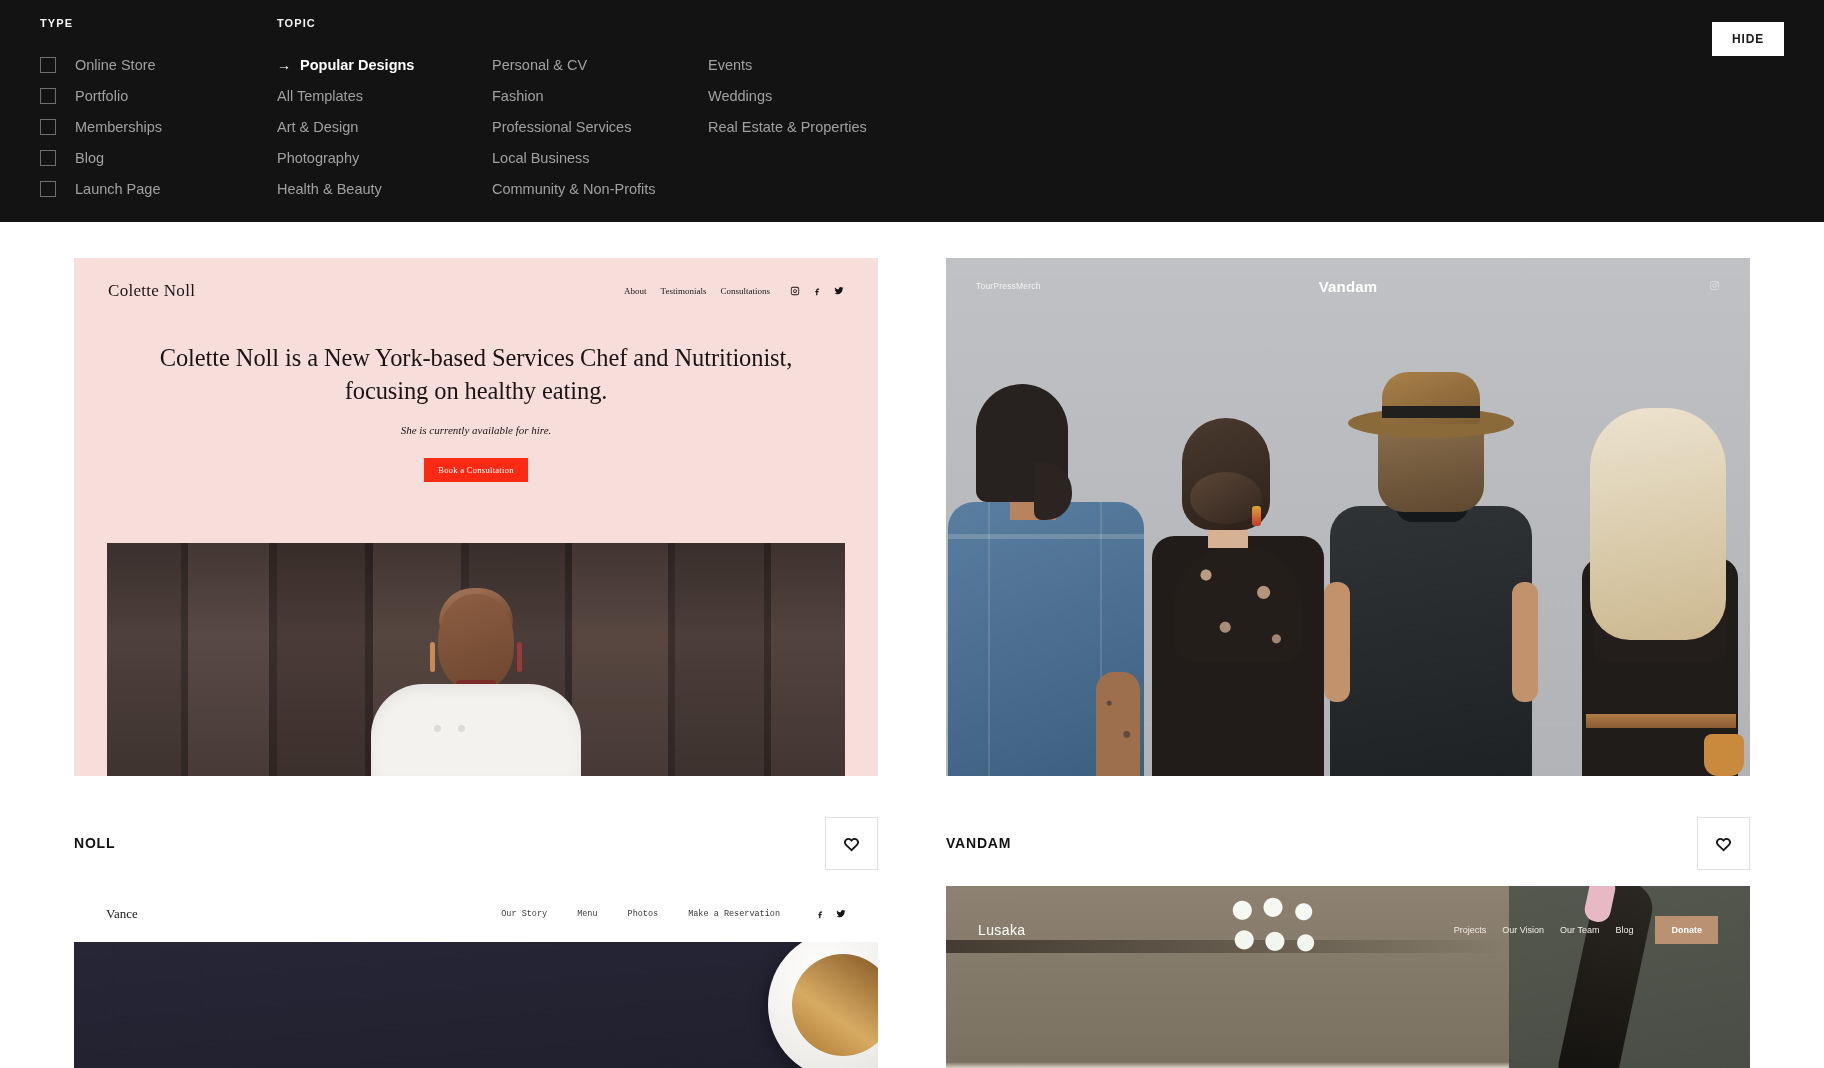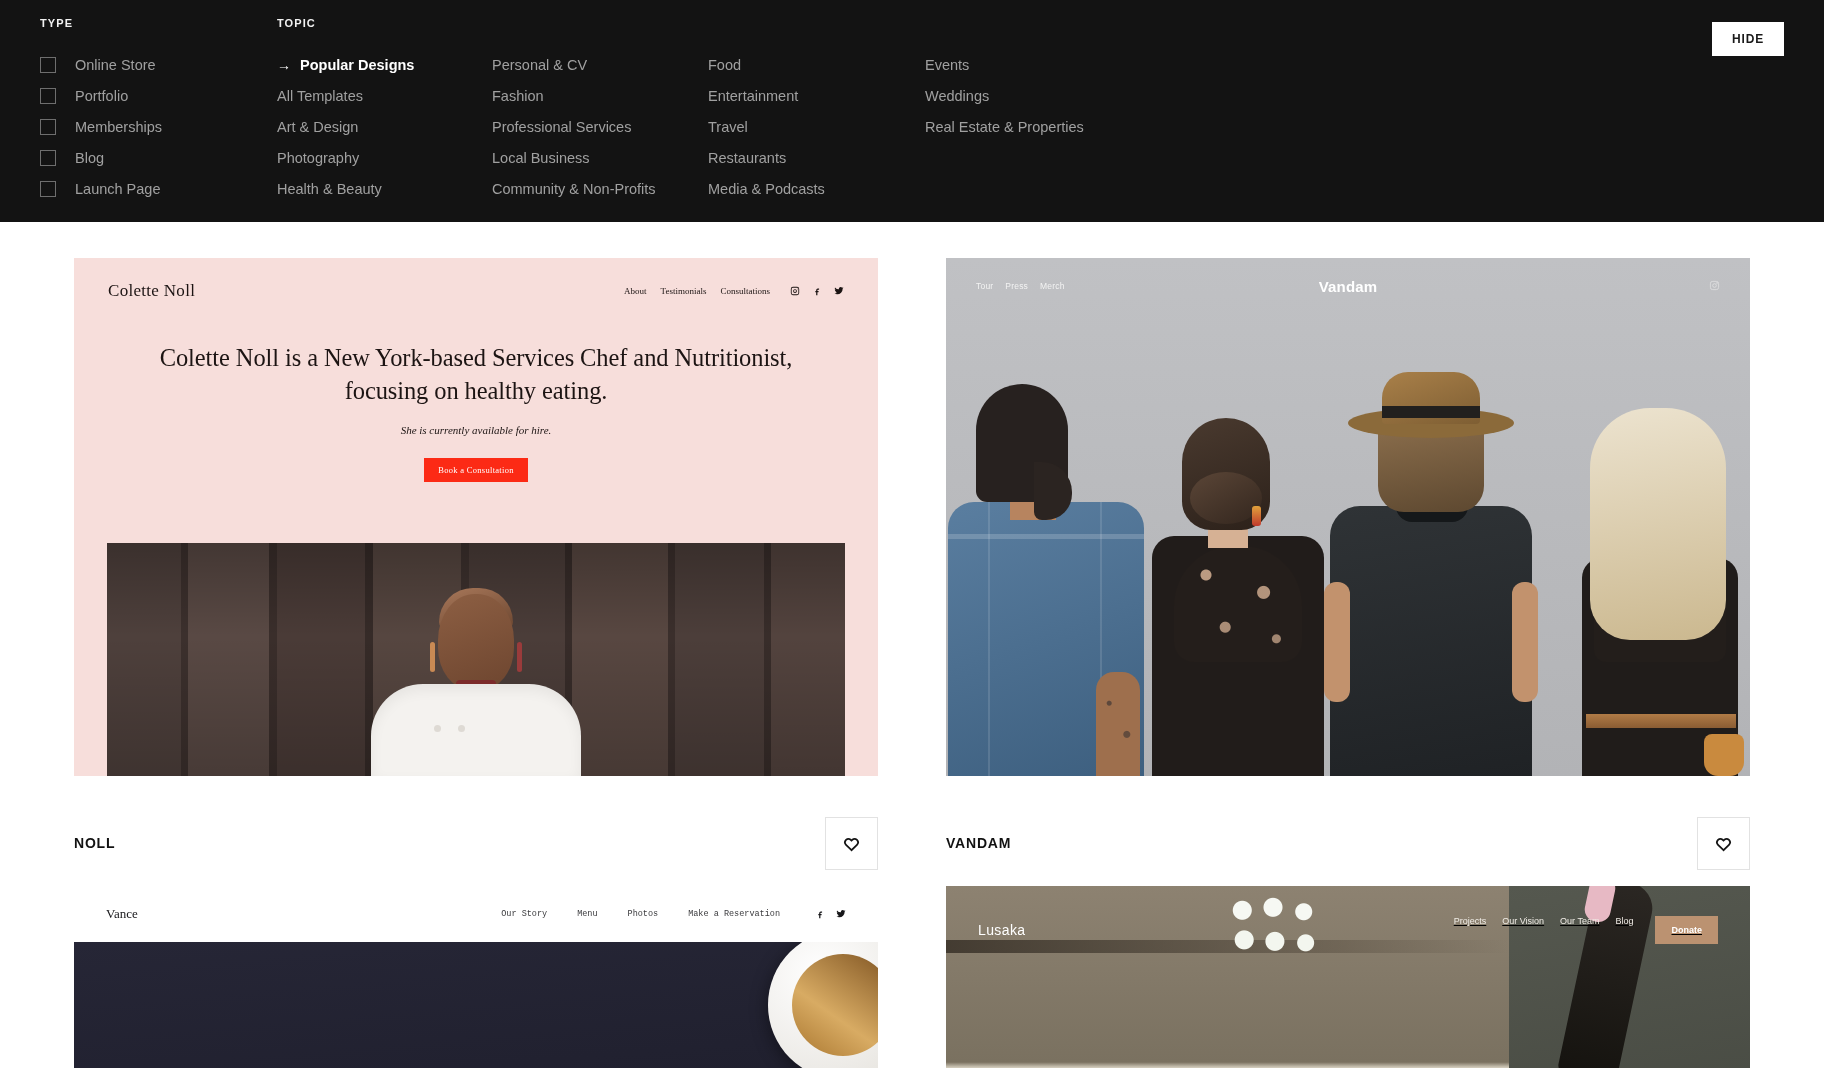--- a/index.html
+++ b/index.html
@@ -162,21 +162,21 @@
     background:#dedad4;
   }
   .chef .btn1 { left:88px; } .chef .btn2 { left:112px; }
 
   
   .vandam { background:#b9babd; }
   .vd-nav {
     position:absolute; left:0; top:0; width:100%; height:56px;
     display:flex; align-items:center; padding:0 30px; z-index:4;
   }
-  .vd-links { display:flex; gap:12px; }
+  .vd-links { display:flex; }
   .vd-links span { font-size:8.5px; color:#f3f3f3; letter-spacing:.2px; }
   .vd-logo {
     position:absolute; left:50%; transform:translateX(-50%);
     font-size:15px; font-weight:bold; color:#ffffff; letter-spacing:.2px;
   }
   .vd-ig { margin-left:auto; }
   .vd-ig svg { width:11px; height:11px; fill:none; stroke:#e9e9e9; stroke-width:1.4; }
 
   .vd-wall { position:absolute; inset:0; background:linear-gradient(180deg,#c0c1c4,#b2b3b6); }
   .person { position:absolute; bottom:0; }
@@ -299,21 +299,21 @@
   .lk-streak { position:absolute; left:0; top:54px; width:70%; height:13px;
     background:linear-gradient(90deg,rgba(45,38,30,.75),rgba(70,60,48,.35) 70%, transparent); }
   .lk-arm { position:absolute; right:14%; top:-6px; width:60px; height:200px;
     transform:rotate(12deg);
     background:linear-gradient(180deg,#2b2723,#15130f); border-radius:26px 26px 8px 8px; }
   .lk-hand { position:absolute; right:17%; top:-10px; width:26px; height:46px;
     border-radius:12px; background:#e7b9c4; transform:rotate(12deg); }
   .lk-nav { position:absolute; left:0; top:16px; width:100%; height:56px;
     display:flex; align-items:center; padding:0 32px; z-index:5; }
   .lk-logo { font-size:14px; color:#fff; letter-spacing:.4px; }
-  .lk-right { margin-left:auto; display:flex; gap:16px;text-decoration:underline; }
+  .lk-right { margin-left:auto; display:flex; align-items:center; gap:16px; }
   .lk-right .lnk { font-size:9px; color:#f0ece6; }
   .lk-donate { background:#bb9271; color:#fff; font-size:9px; font-weight:bold;
     padding:9px 16px; margin-left:6px; cursor:pointer; border:none; }
 </style>
 </head>
 <body>
 
 <div class="filterbar">
 
   <div class="type-col">
@@ -376,37 +376,20 @@
           <span>Professional Services</span>
         </div>
         <div class="titem">
           <span>Local Business</span>
         </div>
         <div class="titem">
           <span>Community &amp; Non-Profits</span>
         </div>
       </div>
 
-      <div class="tcol">
-        <div class="titem">
-          <span>Food</span>
-        </div>
-        <div class="titem">
-          <span>Entertainment</span>
-        </div>
-        <div class="titem">
-          <span>Travel</span>
-        </div>
-        <div class="titem">
-          <span>Restaurants</span>
-        </div>
-        <div class="titem">
-          <span>Media &amp; Podcasts</span>
-        </div>
-      </div>
 
       <div class="tcol">
         <div class="titem">
           <span>Events</span>
         </div>
         <div class="titem">
           <span>Weddings</span>
         </div>
         <div class="titem">
           <span>Real Estate &amp; Properties</span>

